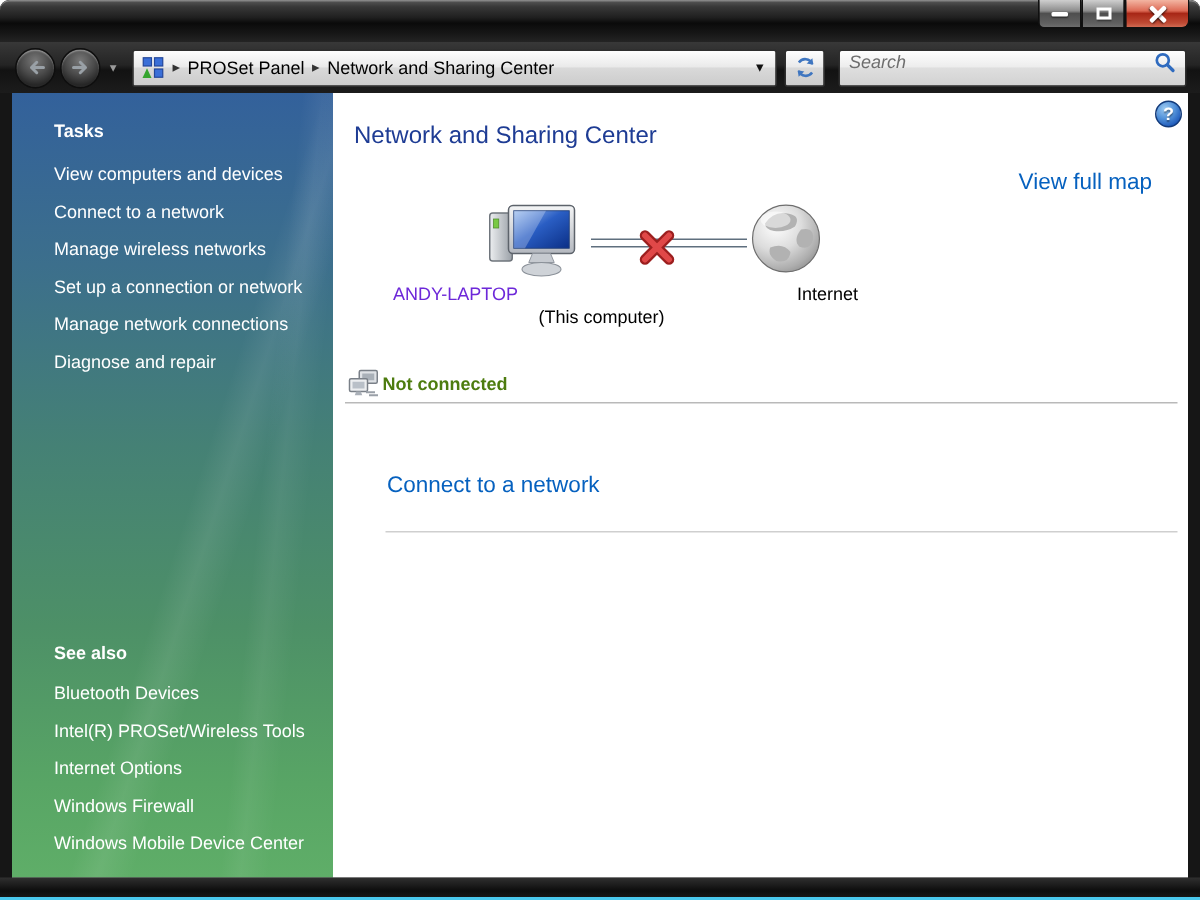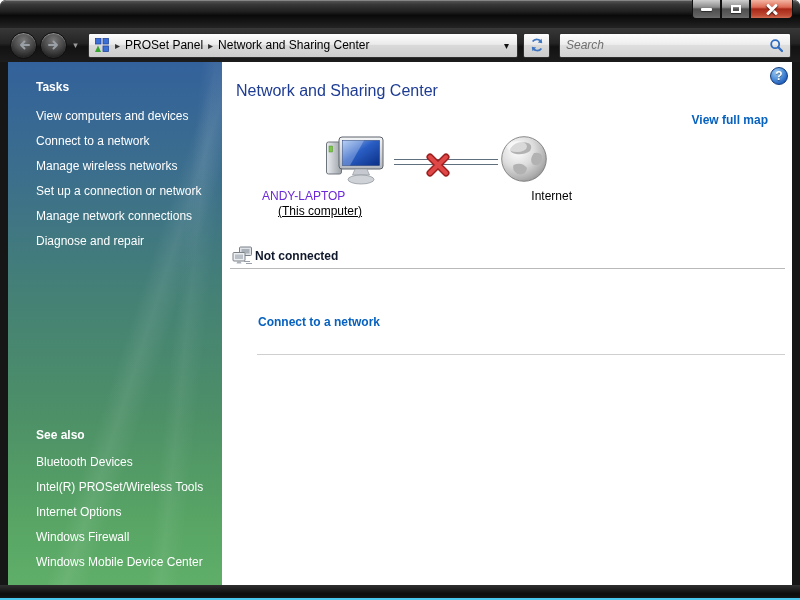--- a/index.html
+++ b/index.html
@@ -63,21 +63,21 @@
   .refresh-btn {
     width:27px; height:25px; flex:0 0 auto;
     background: linear-gradient(180deg,#fefefe 0%, #eaeaea 45%, #d9d9d9 50%, #cccccc 100%);
     border:1px solid #2e2e2e; border-radius:2px; margin-left:2px;
     display:flex; align-items:center; justify-content:center;
   }
   .search-box {
     width:232px; height:25px; flex:0 0 auto; margin-left:6px;
     background: linear-gradient(180deg,#fefefe 0%, #ededed 45%, #dedede 50%, #d2d2d2 100%);
     border:1px solid #2e2e2e; border-radius:2px;
-    display:flex; align-items:center; padding:0 6px;
+    display:flex; align-items:flex-start; padding:0 6px;
   }
   .search-box input {
     flex:1; border:none; outline:none; background:transparent;
     font-size:12px; font-family:"Liberation Sans", sans-serif; color:#222;
   }
   .search-box input::placeholder { font-style:italic; color:#6e6e6e; }
 
   
   .body {
     position:absolute; top:62px; left:8px; right:8px; bottom:15px;
@@ -113,34 +113,34 @@
   .content { position:relative; flex:1; background:#fff; overflow:hidden; }
 
   .help-btn {
     position:absolute; top:5px; right:4px; width:18px; height:18px; border-radius:50%;
     background: radial-gradient(circle at 35% 28%, #9ecbf2 0%, #4f8fd8 45%, #1c57b8 80%, #154a9e 100%);
     border:1px solid #123a7a; color:#fff; font-size:12px; font-weight:bold;
     display:flex; align-items:center; justify-content:center;
     text-shadow:0 1px 1px rgba(0,0,0,.4);
   }
   .page-title { position:absolute; left:14px; top:20px; font-size:16px; color:#1e3c94; }
-  .link { color:#0661bf; cursor:pointer; font-size:12px;font-weight:bold; }
+  .link { color:#0661bf; cursor:pointer; font-size:15px; }
   .view-map { position:absolute; top:51px; right:24px; }
 
   .computer-icon { position:absolute; left:103px; top:74px; }
   .computer-label { position:absolute; left:40px; top:127px; width:165px; text-align:left; font-size:12px; color:#6d28d9; }
-  .computer-sub   { position:absolute; left:56px; top:142px; width:165px; text-align:left; font-size:12px; color:#000;text-decoration:underline; }
+  .computer-sub   { position:absolute; left:56px; top:142px; width:165px; text-align:right; font-size:12px; color:#000; }
   .conn-line { position:absolute; left:172px; top:97px; width:104px; height:6px;
                border-top:1px solid #5f6f7e; border-bottom:1px solid #5f6f7e; }
   .x-icon { position:absolute; left:203px; top:90px; }
   .globe-icon { position:absolute; left:278px; top:73px; }
   .internet-label { position:absolute; left:254px; top:127px; width:96px; text-align:right; font-size:12px; color:#000; }
 
   .status-icon { position:absolute; left:10px; top:184px; }
-  .status-heading { position:absolute; left:33px; top:187px; font-size:12px; font-weight:bold; color:#0f172a; }
+  .status-heading { position:absolute; left:33px; top:187px; font-size:12px; font-weight:bold; color:#4d7c0f; }
   .hr1 { position:absolute; left:8px; right:7px; top:206px; border-top:1px solid #b9b9b9; }
   .status-message { position:absolute; left:36px; top:231px; font-size:12px; color:#000; }
   .status-action { position:absolute; left:36px; top:253px; }
   .hr2 { position:absolute; left:35px; right:7px; top:292px; border-top:1px solid #cfcfcf; }
 </style>
 </head>
 <body>
 
 <div class="window">
 

